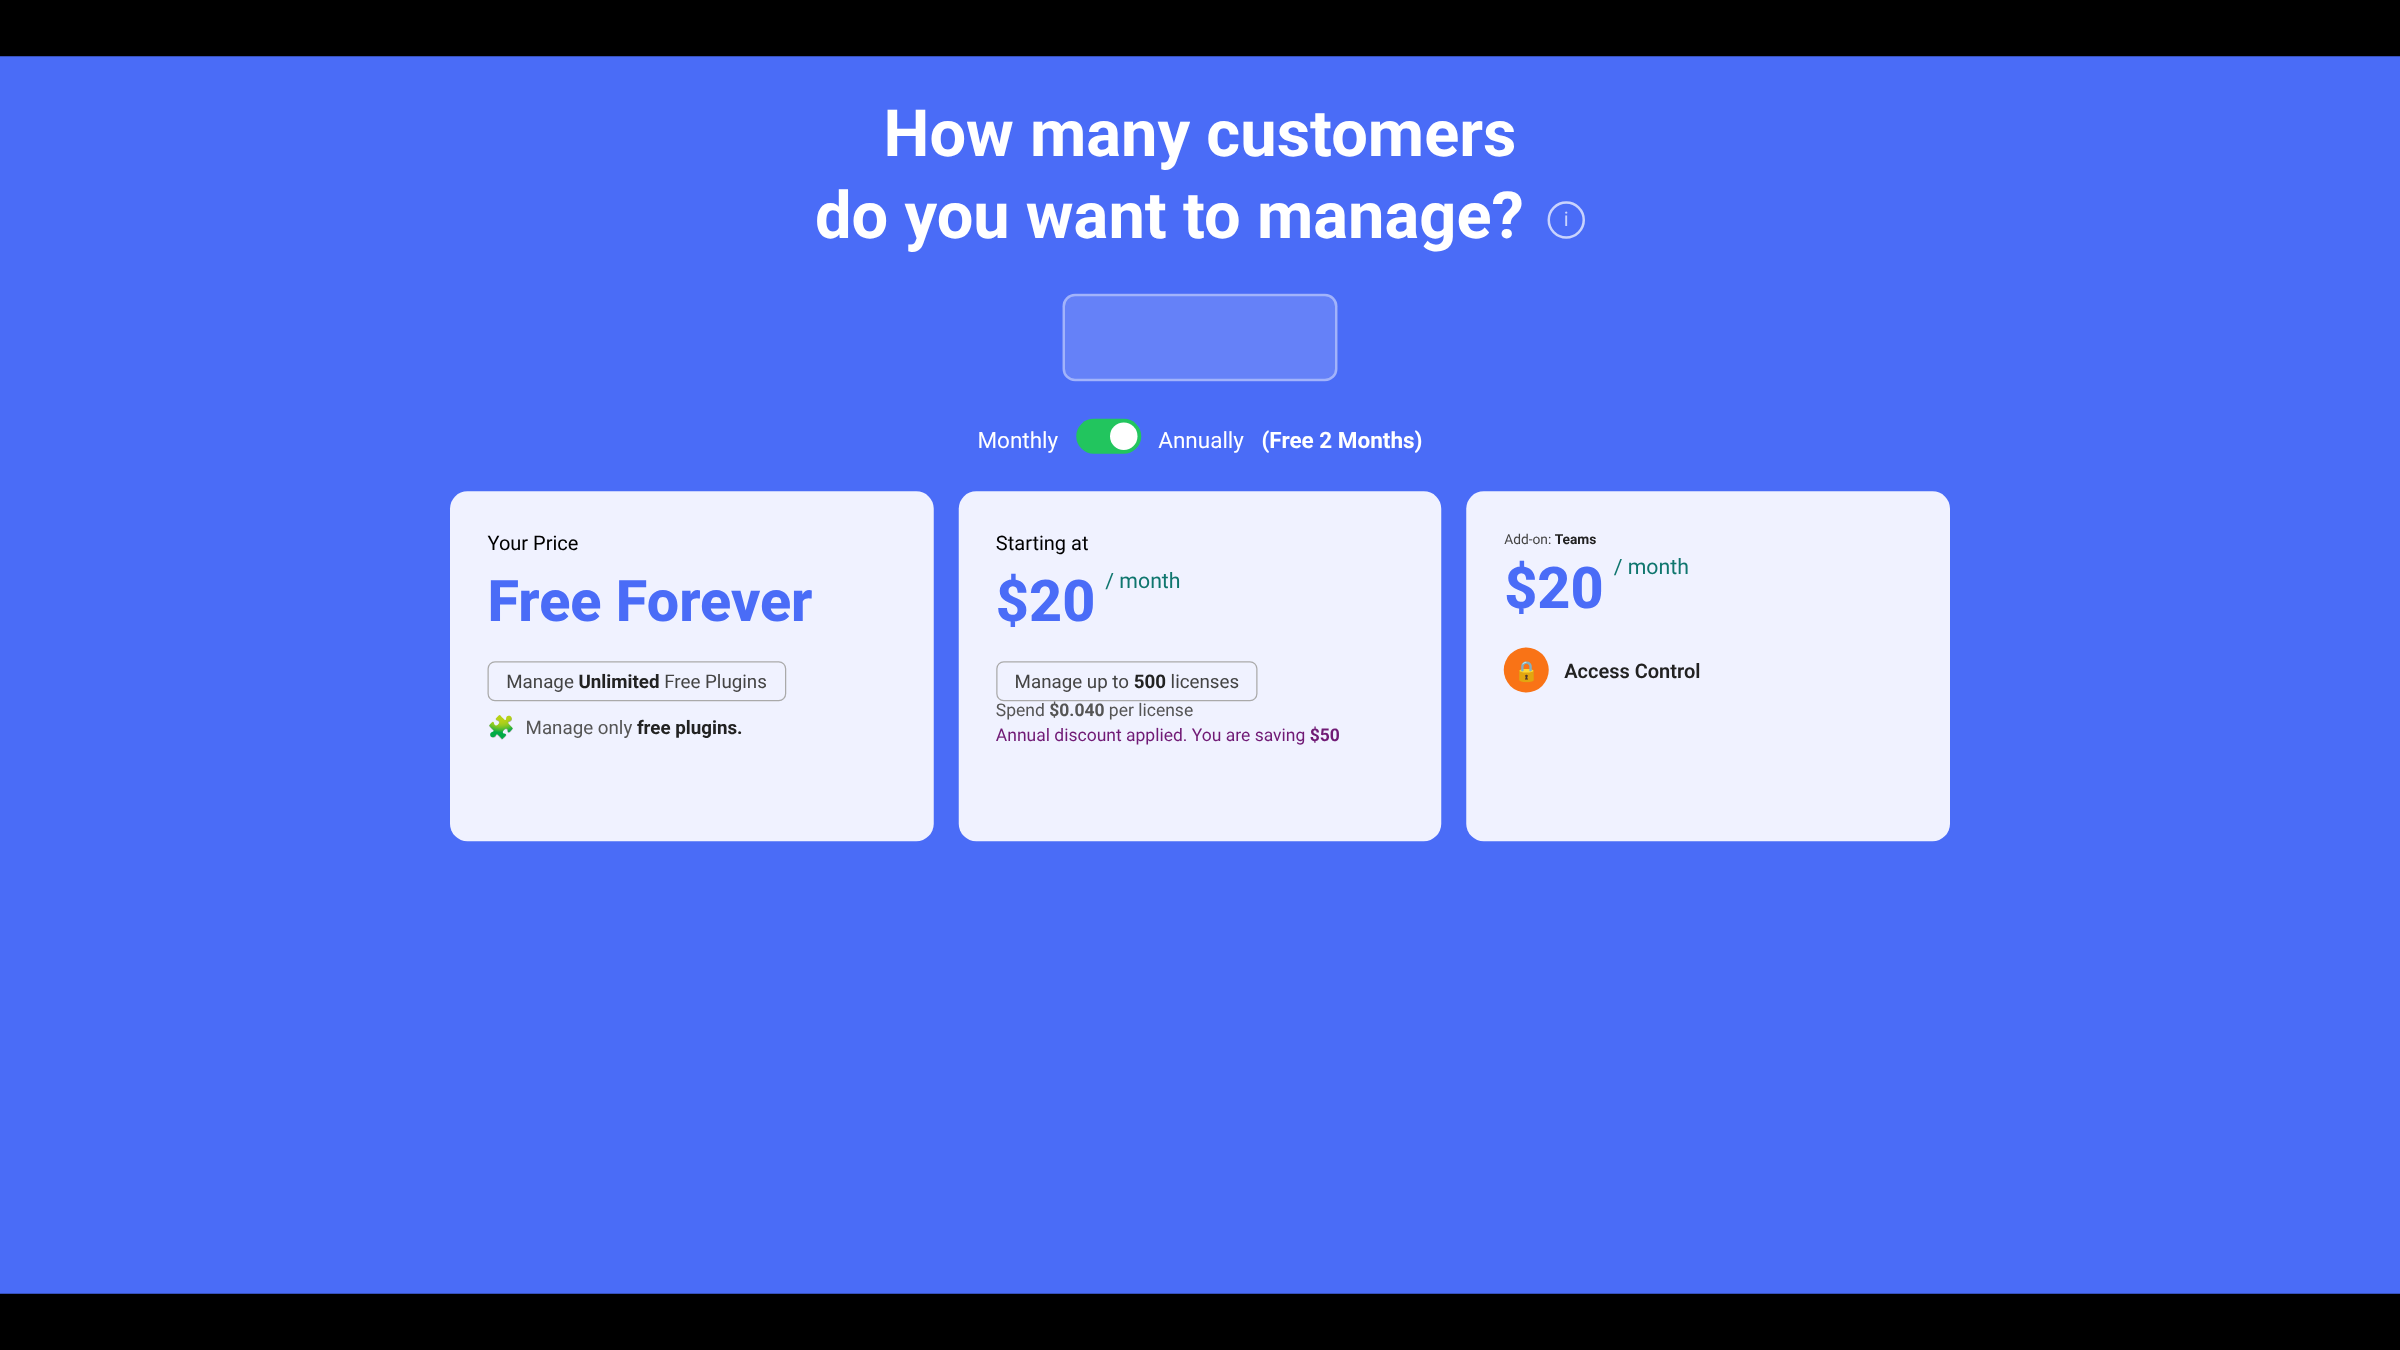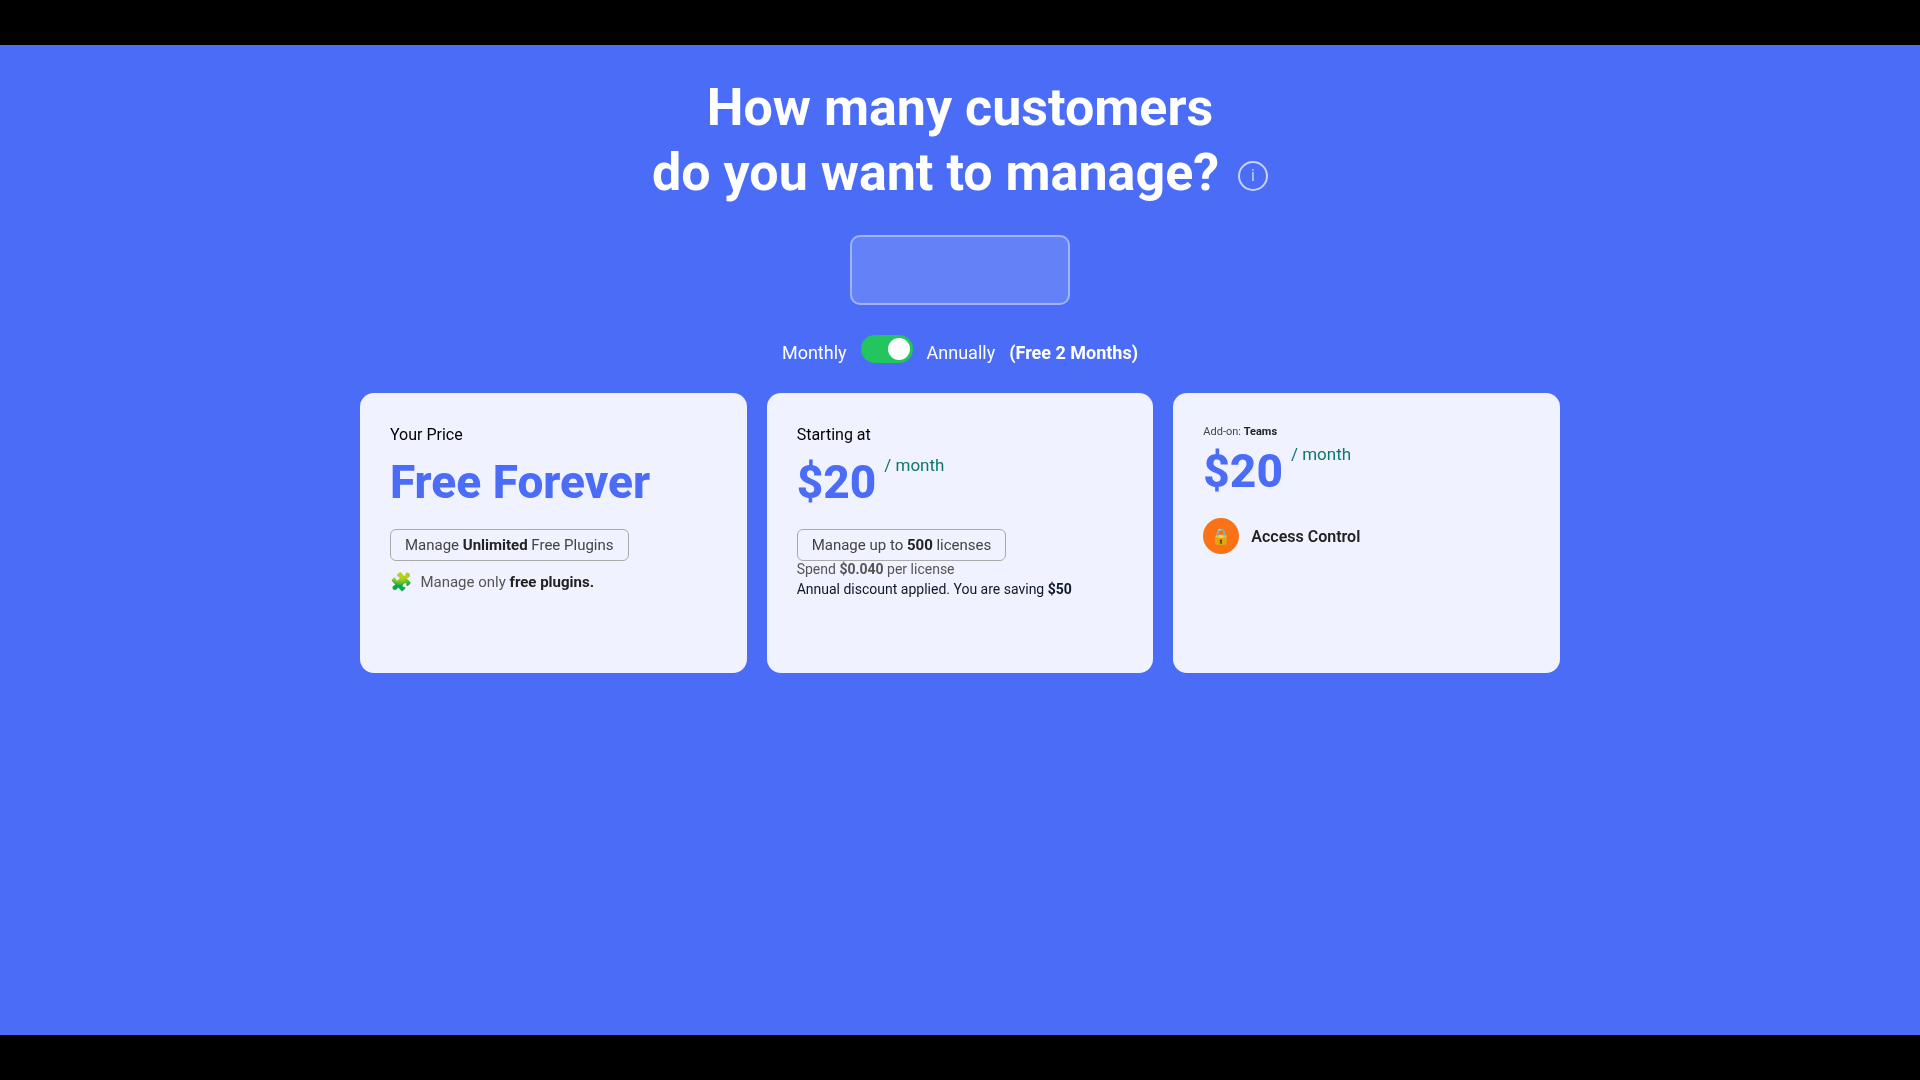--- a/index.html
+++ b/index.html
@@ -222,21 +222,21 @@
       color: #555;
       margin-bottom: 4px;
     }
 
     .card-spend strong {
       font-weight: 700;
     }
 
     .card-saving {
       font-size: 14px;
-      color: #0f172a;
+      color: #701a75;
     }
 
     .card-saving strong {
       font-weight: 700;
     }
 
     .card-manage-text {
       display: flex;
       align-items: center;
       gap: 8px;

